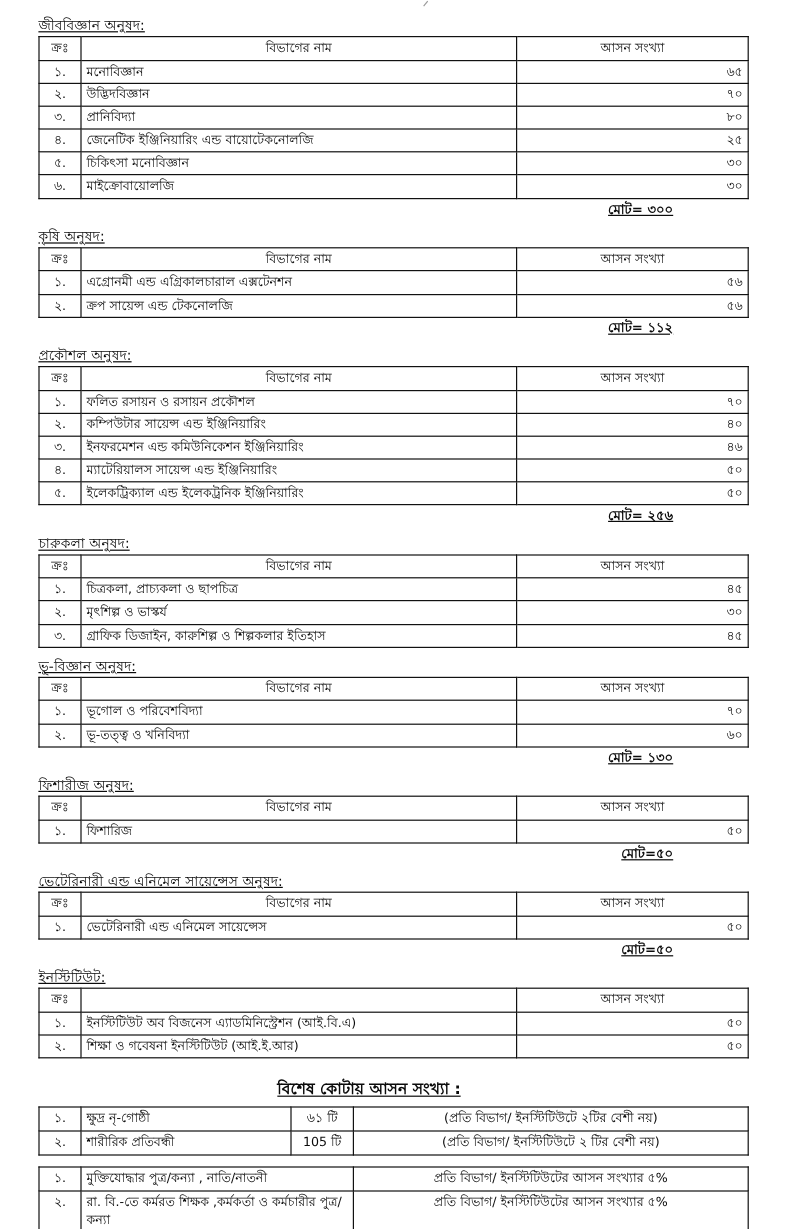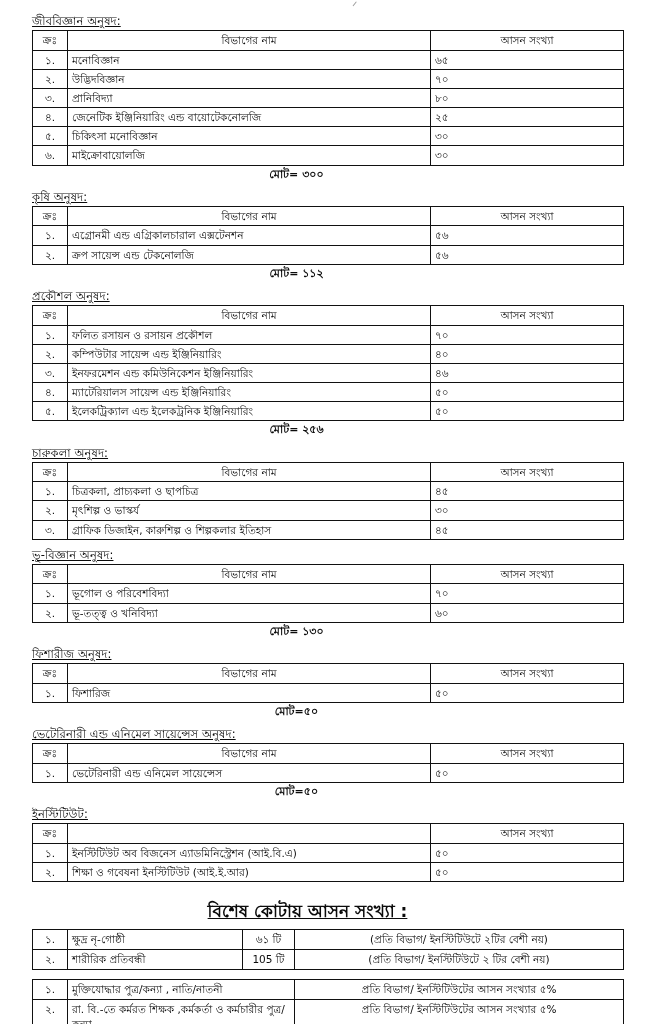--- a/index.html
+++ b/index.html
@@ -52,36 +52,37 @@
     height: 14px;
     vertical-align: middle;
   }
   col.c-sl    { width: 35px; }
   col.c-name  { width: 363px; }
   col.c-seats { width: 193px; }
 
   .th-center { }
   .sl  { text-align: center; }
   .nm  { text-align: left; padding-left: 8px; }
-  .st  { text-align: left; margin-left: 36px; }
+  .st  { text-align: right; margin-left: 36px; }
 
   .total-line {
     width: 591px;
     box-sizing: border-box;
-    text-align: center;
+    text-align: right;
     font-size: 11px;
     font-weight: bold;
     padding: 2px 62px 0 0;
     line-height: 1.3;
+    text-decoration: underline;
   }
 
   
   .quota-heading {
     text-align: center;
-    font-size: 17px;
+    font-size: 13px;
     font-weight: bold;
     text-decoration: underline;
     margin: 16px 0 3px 0;
     padding-right: 40px;
   }
   table.quota-table {
     width: 591px;
     border-collapse: collapse;
     table-layout: fixed;
     font-size: 10.5px;

